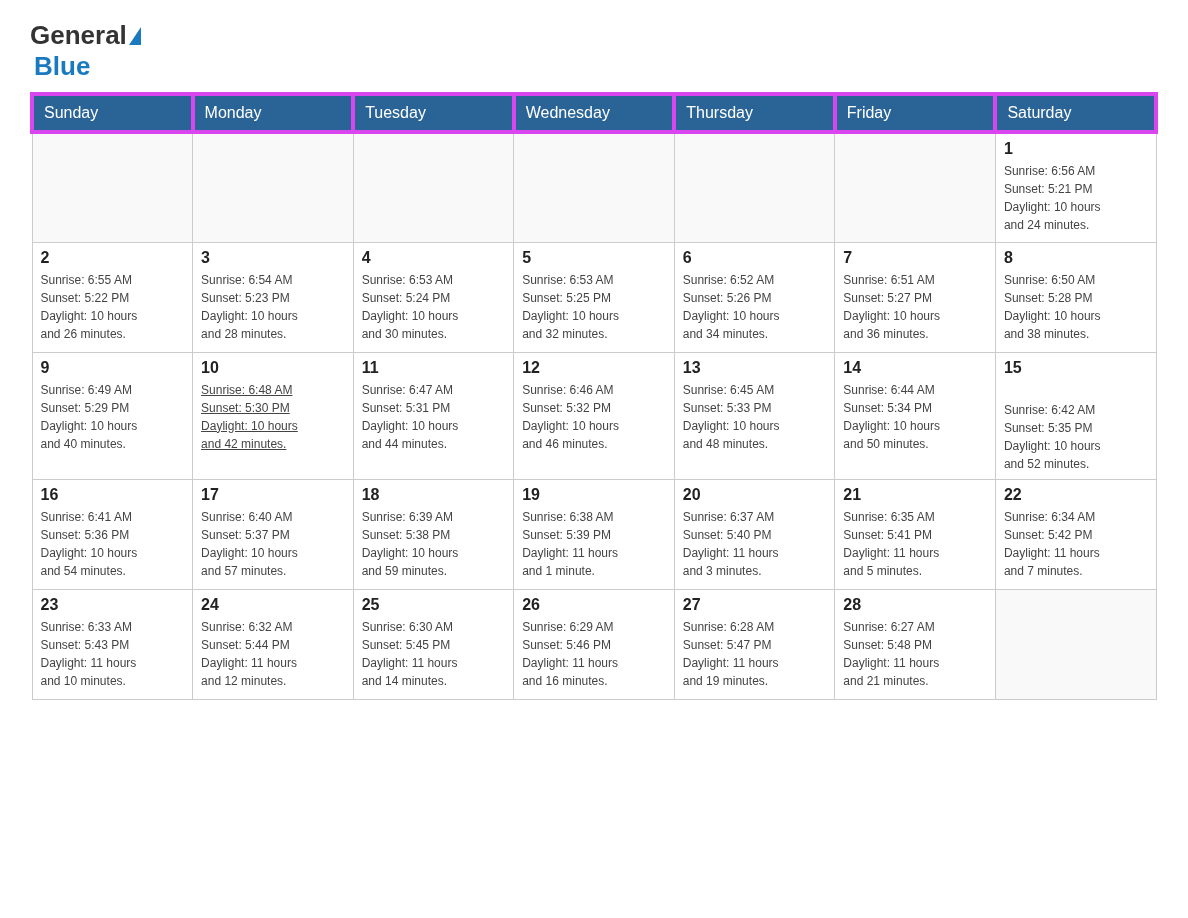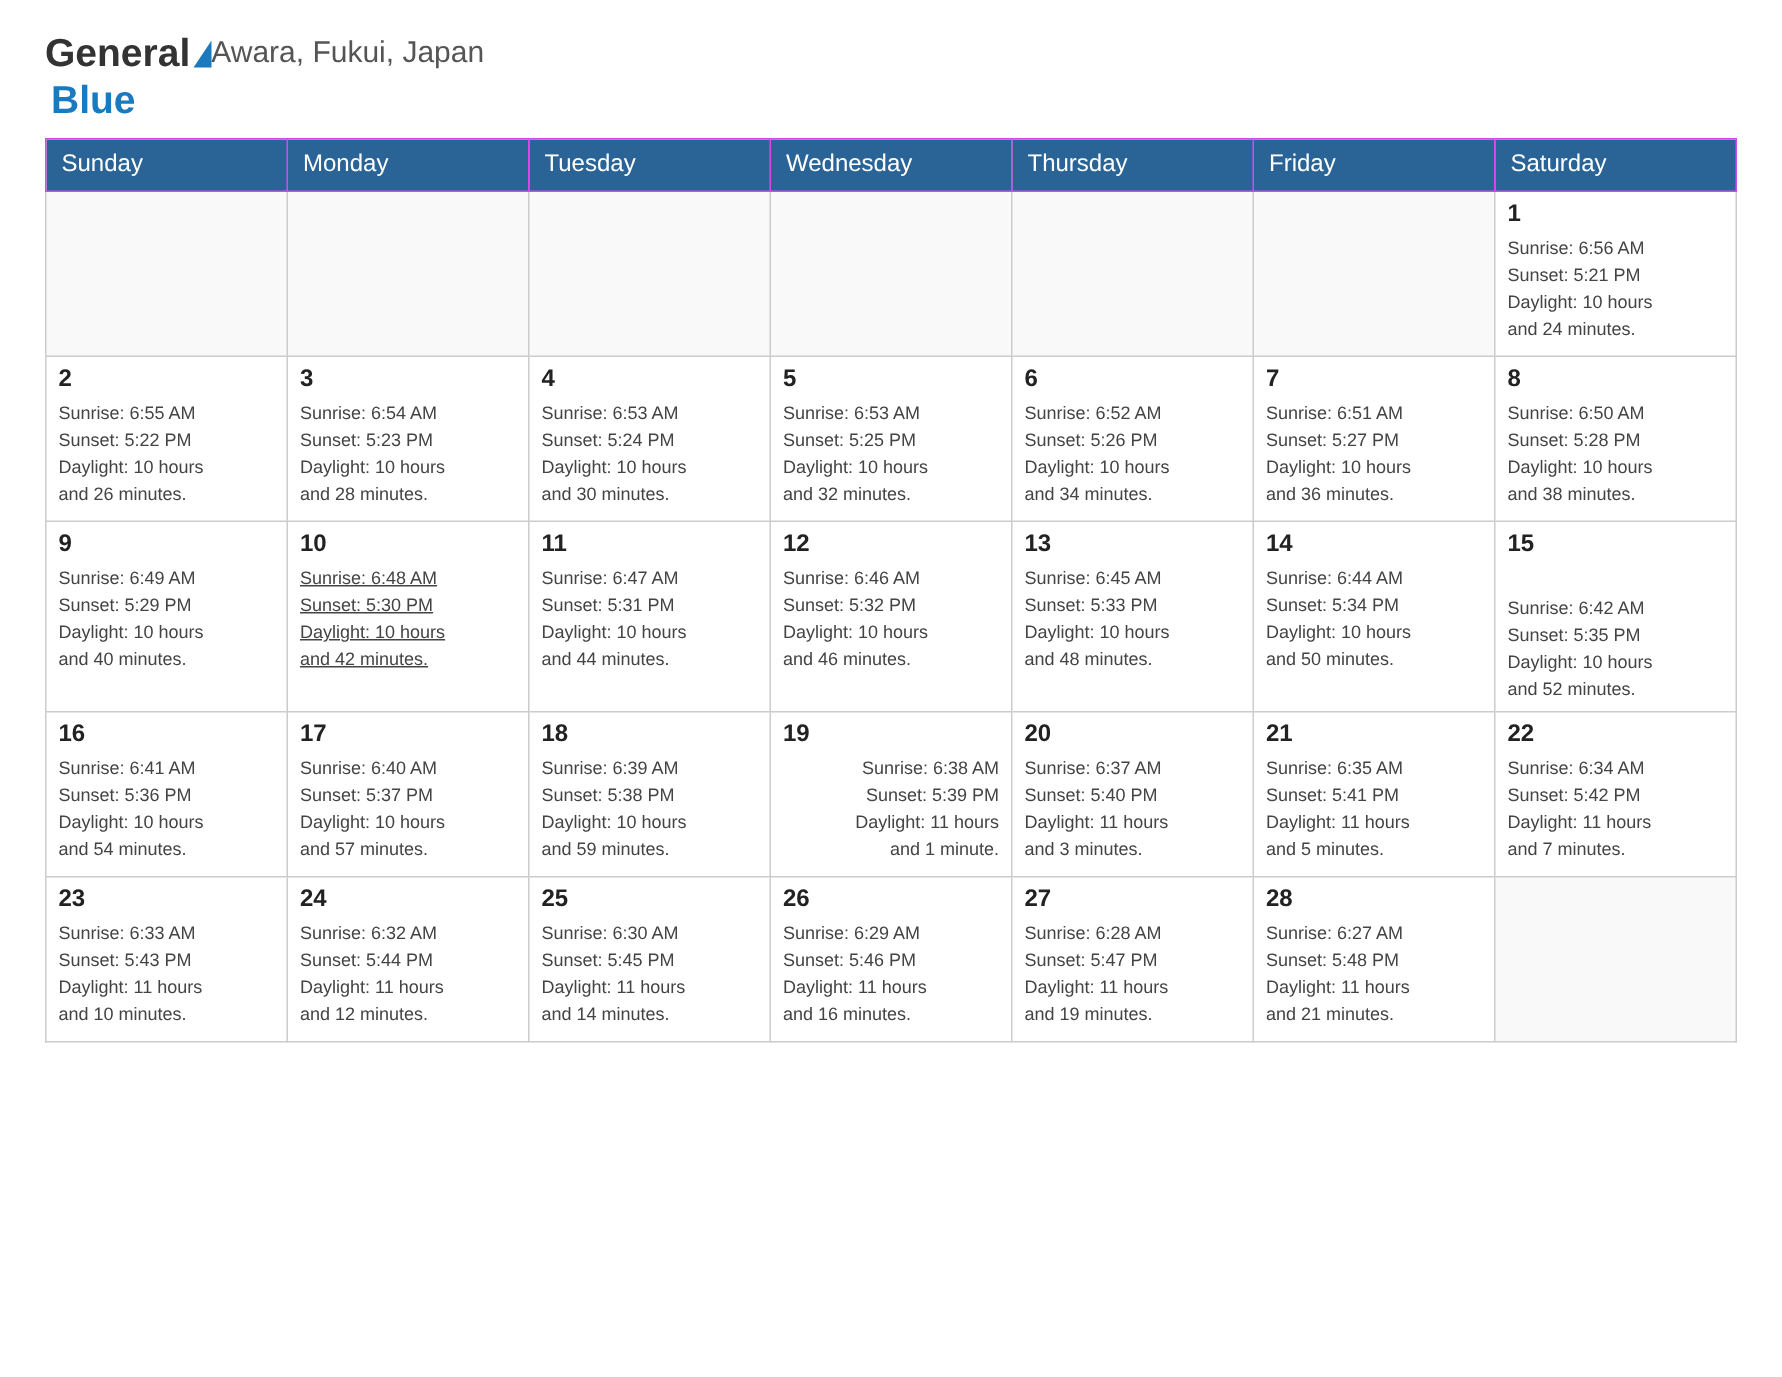--- a/index.html
+++ b/index.html
@@ -54,21 +54,21 @@
       border-collapse: collapse;
       margin-top: 10px;
     }
     .calendar thead th {
       background-color: #2a6496;
       color: #fff;
       padding: 8px 10px;
       text-align: left;
       font-size: 16px;
       font-weight: normal;
-      border: 1px solid #d946ef;
+      border: 4px solid #d946ef;
     }
     .calendar tbody td {
       border: 1px solid #ccc;
       vertical-align: top;
       padding: 6px 8px;
       width: 14.28%;
       min-height: 100px;
     }
     .day-number {
       font-size: 16px;
@@ -94,21 +94,20 @@
 
 <div class="header">
   <div class="logo">
     <div class="logo-line">
       <span style="font-size:26px; font-weight:bold; color:#333;">General</span>
       <span class="logo-triangle"></span>
     </div>
     <span style="font-size:26px; font-weight:bold; color:#1a7abf; margin-left: 4px;">Blue</span>
   </div>
   <div class="title-area">
-    <div class="location">Awara, Fukui, Japan</div>
   </div>
 </div>
 
 <table class="calendar">
   <thead>
     <tr>
     <th>Sunday</th>
         <th>Monday</th>
         <th>Tuesday</th>
         <th>Wednesday</th>
@@ -252,21 +251,21 @@
         </td>
         <td>
           <span class="day-number">18</span>
           <div class="day-info" style="white-space: pre-line;">Sunrise: 6:39 AM
 Sunset: 5:38 PM
 Daylight: 10 hours
 and 59 minutes.</div>
         </td>
         <td>
           <span class="day-number">19</span>
-          <div class="day-info" style="white-space: pre-line; text-align: right;">Sunrise: 6:38 AM
+          <div class="day-info" style="white-space: pre-line;">Sunrise: 6:38 AM
 Sunset: 5:39 PM
 Daylight: 11 hours
 and 1 minute.</div>
         </td>
         <td>
           <span class="day-number">20</span>
           <div class="day-info" style="white-space: pre-line;">Sunrise: 6:37 AM
 Sunset: 5:40 PM
 Daylight: 11 hours
 and 3 minutes.</div>

